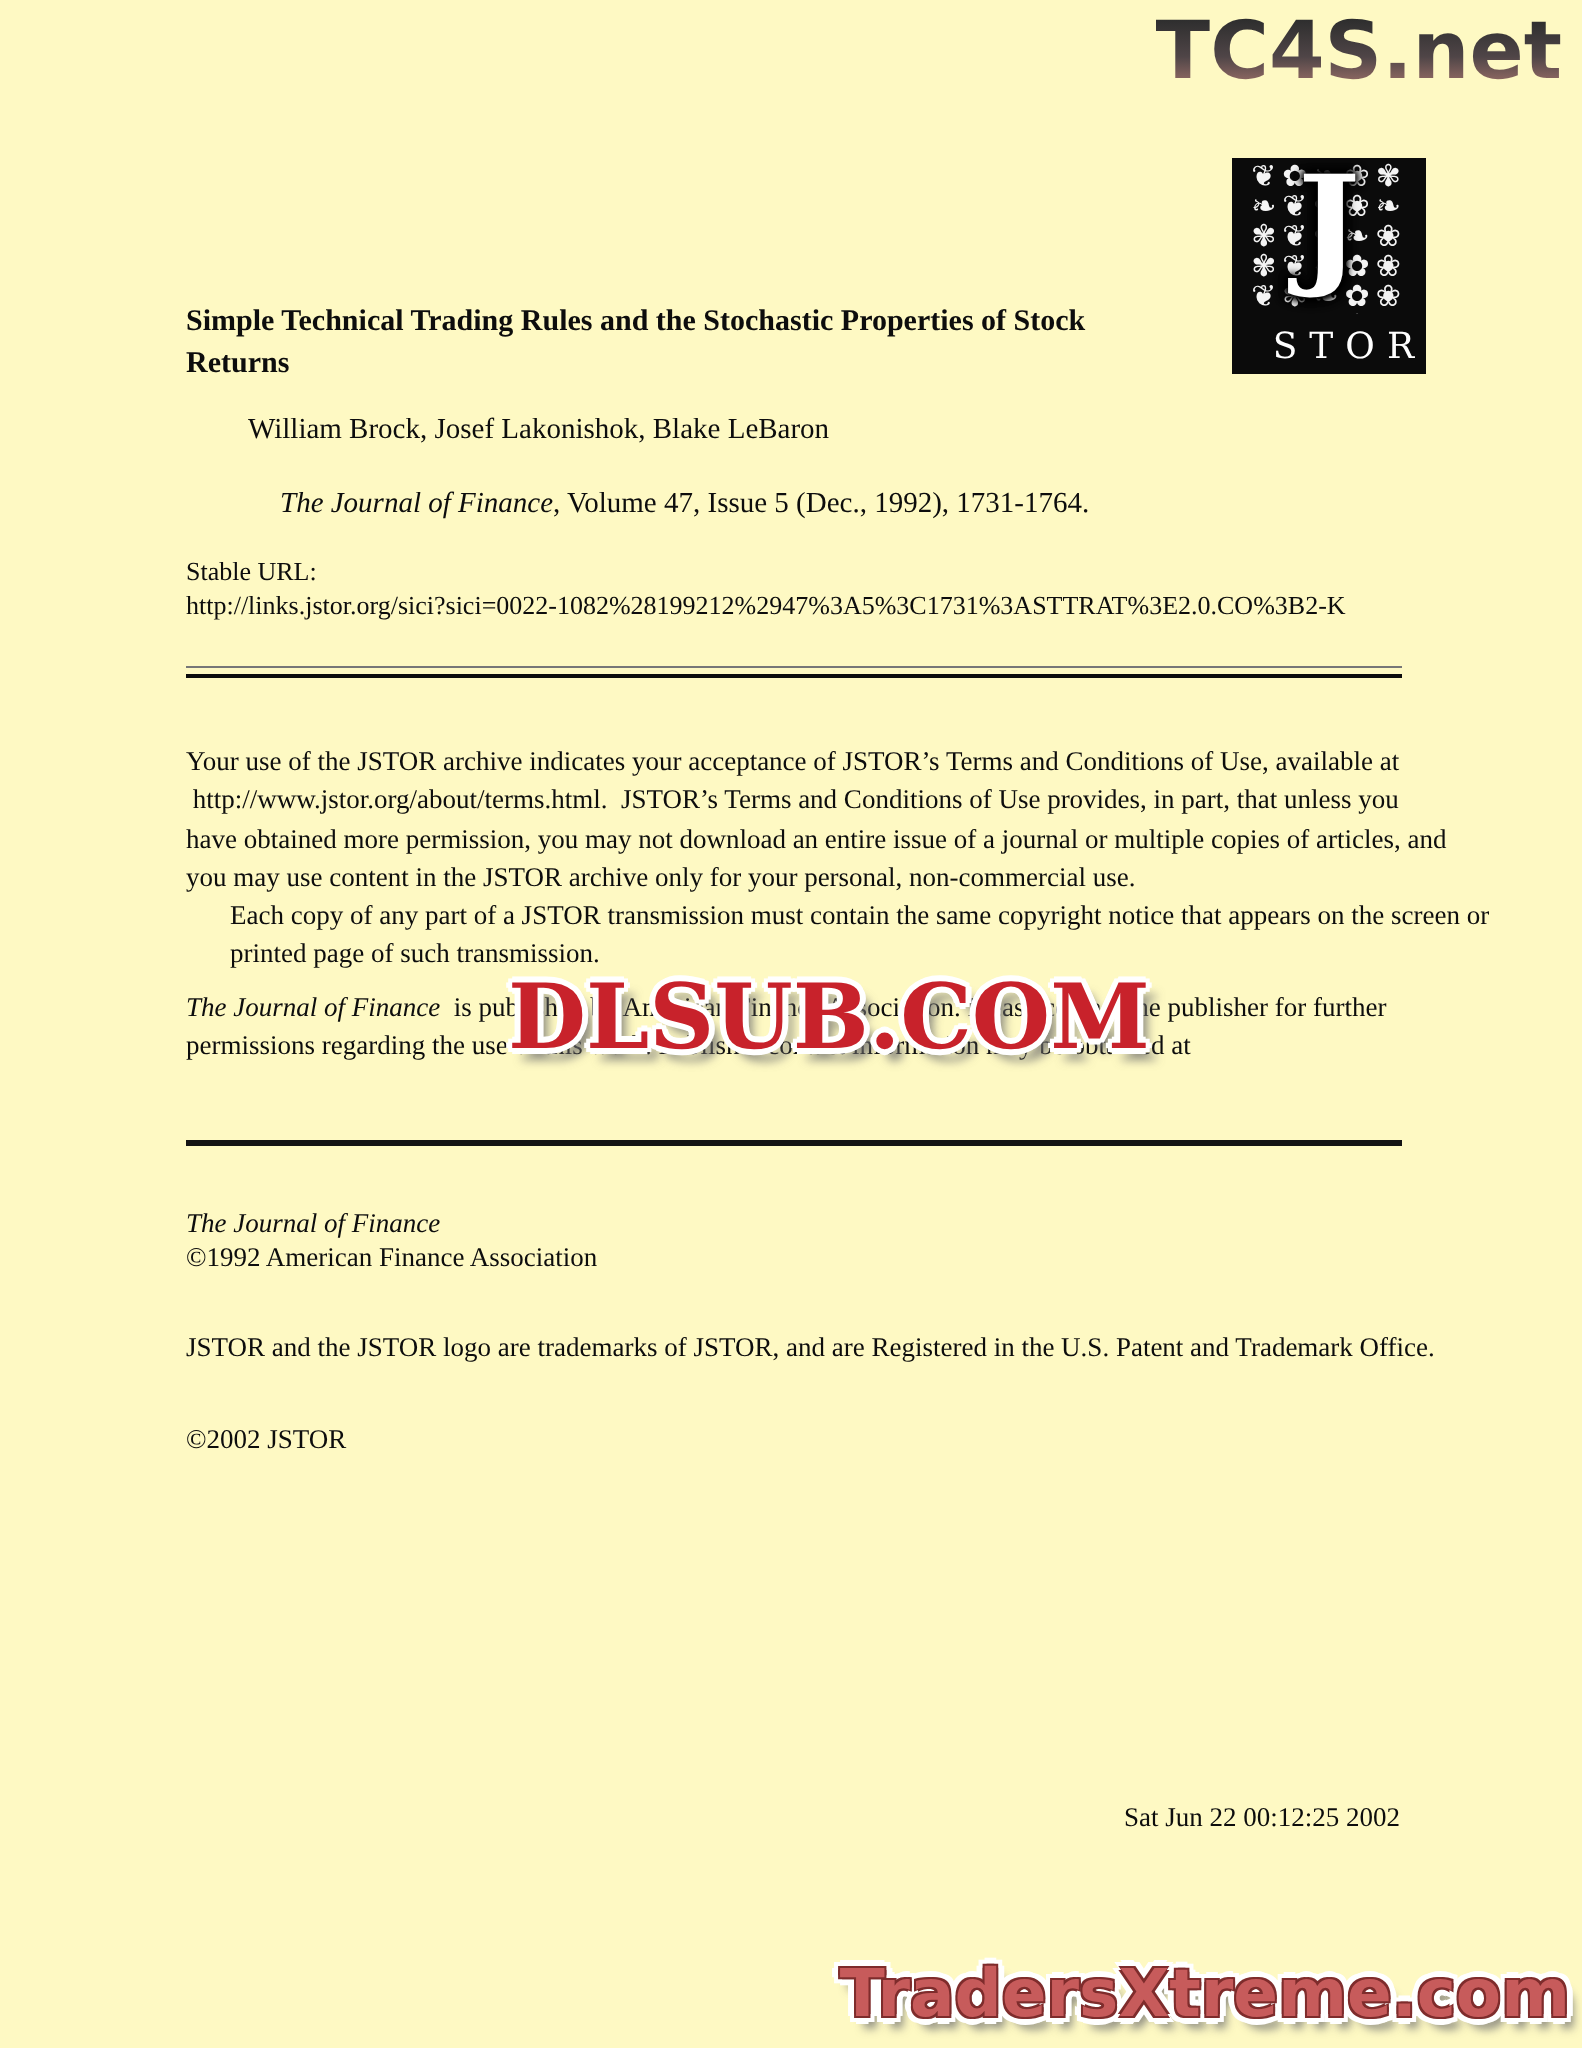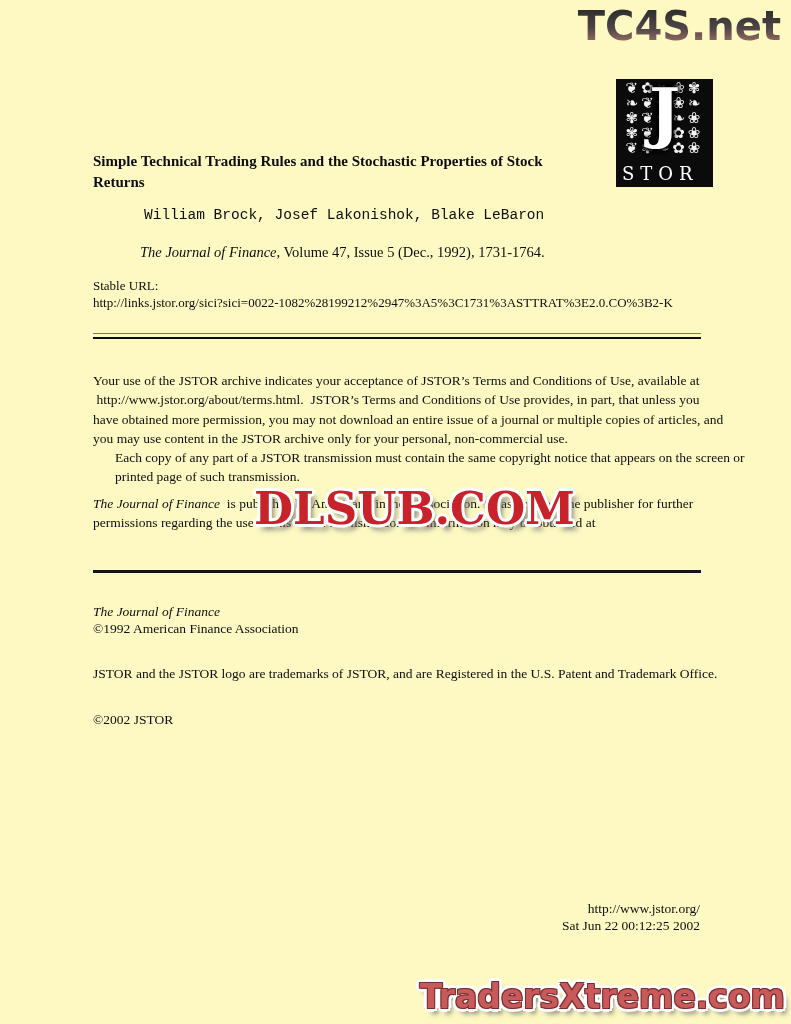--- a/index.html
+++ b/index.html
@@ -31,28 +31,28 @@
     position:absolute;left:3px;top:2px;right:3px;height:76px;overflow:hidden;
     color:#f4f4f4;font-family:"DejaVu Sans", sans-serif;
     font-size:15px;line-height:15px;letter-spacing:3px;word-break:break-all;text-align:center;
   }
   .logo-j{
     position:absolute;left:0;right:0;top:-6px;text-align:center;
     font-family:"DejaVu Serif", serif;font-size:66px;font-weight:bold;color:#ffffff;
     text-shadow:0 0 4px #000,0 0 4px #000,0 0 5px #000,0 0 6px #000,0 0 7px #000;
   }
   .logo-stor{
-    position:absolute;left:0;right:0;bottom:3px;text-align:left;
+    position:absolute;left:0;right:0;bottom:3px;text-align:right;
     font-family:"DejaVu Serif", serif;font-size:18px;color:#ffffff;
     letter-spacing:6px;text-indent:6px;
   }
 
   
   .title{left:93px;top:151px;width:500px;font-weight:bold;font-size:15px;line-height:21px;}
-  .authors{left:144px;top:207px;font-size:14.5px;font-family:Liberation Mono, monospace;}
+  .authors{left:124px;top:207px;font-size:14.5px;}
   .citation{left:140px;top:244px;font-size:14.5px;}
 
   .stable{left:93px;top:277px;font-size:13px;line-height:17px;}
 
   .rule1{left:93px;top:333px;width:608px;height:3px;border-top:1px solid #777;border-bottom:2px solid #0c0c0c;}
   .rule2{left:93px;top:570px;width:608px;height:0;border-top:3px solid #141414;}
 
   .para{font-size:13.5px;line-height:19.3px;}
   .p1{left:93px;top:371px;}
   .p2{left:93px;top:448px;margin-left:22px;}
@@ -143,19 +143,18 @@
     <div class="line">©1992 American Finance Association</div>
   </div>
 
   <div class="abs para tm">
     <div class="line">JSTOR and the JSTOR logo are trademarks of JSTOR, and are Registered in the U.S. Patent and Trademark Office.</div>
   </div>
 
   <div class="abs c2002">©2002 JSTOR</div>
 
   <div class="abs footer">
-    <div class="line">http://www.jstor.org/</div>
     <div class="line">Sat Jun 22 00:12:25 2002</div>
   </div>
 
   <div class="abs wm-bottom">TradersXtreme.com</div>
 
 </div>
 
 </body></html>

